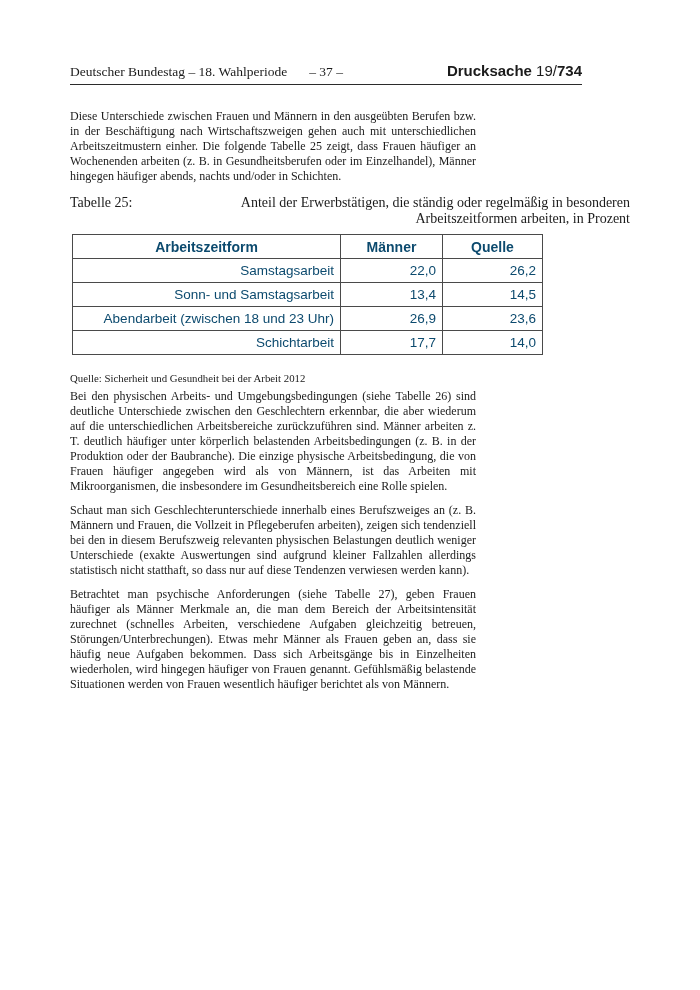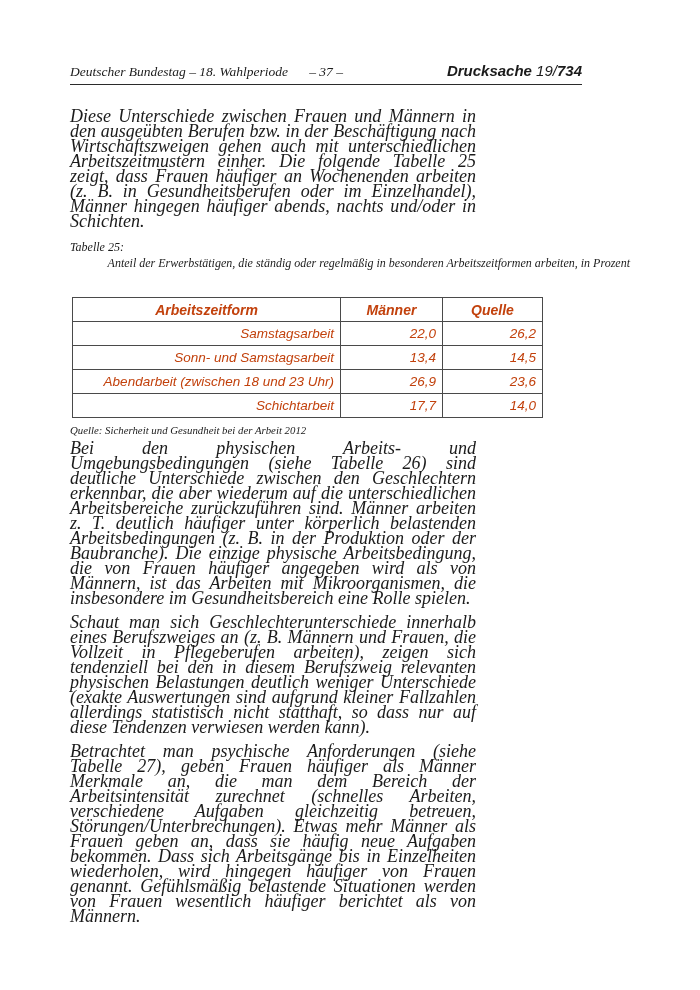--- a/index.html
+++ b/index.html
@@ -12,21 +12,20 @@
     height: 990px;
     font-family: "Liberation Serif", serif;
     color: #1b1b1b;
     overflow: hidden;
   }
   .page {
     box-sizing: border-box;
     width: 652px;
     height: 990px;
     padding: 62px 70px 0 70px;
-    font-style: italic;
   }
   
   .doc-header {
     display: grid;
     grid-template-columns: 1fr auto 1fr;
     align-items: baseline;
     font-size: 13.5px;
     line-height: 17px;
     padding-bottom: 4px;
     border-bottom: 1.4px solid #2b2b2b;
@@ -36,47 +35,46 @@
     text-align: right;
     font-family: "Liberation Sans", sans-serif;
     font-size: 15px;
     white-space: nowrap;
   }
   .hd-right .bold { font-weight: bold; }
   
   p.body-par {
     width: 406px;
     margin: 0;
-    font-size: 18px;
+    font-size: 12px;
     line-height: 15px;
     text-align: justify;
     hyphens: auto;
   }
   #par-intro { margin-top: 24px; }
   #par-physical { margin-top: 4px; }
   #par-occupation { margin-top: 9px; }
   #par-psych { margin-top: 9px; }
   
   .tbl-caption {
     display: flex;
     width: 560px;
     margin-top: 11px;
-    font-size: 12px;
+    font-size: 14px;
     line-height: 15.5px;
-    flex-direction: column;
   }
   .tbl-caption .cap-label { flex: none; width: 67px; }
   .tbl-caption .cap-text { flex: 1; text-align: right; }
   
   table.worktime {
     border-collapse: collapse;
-    margin-top: 26px;
+    margin-top: 8px;
     margin-left: 2px;
     font-family: "Liberation Sans", sans-serif;
-    color: #c2410c;
+    color: #0c4a6e;
   }
   table.worktime th,
   table.worktime td {
     border: 1.4px solid #4a4a4a;
   }
   table.worktime th {
     font-size: 14px;
     font-weight: bold;
     text-align: center;
     height: 21px;
@@ -87,21 +85,21 @@
     height: 21px;
     padding: 1px 6px;
   }
   td.cell-label { text-align: right; padding-left: 8px; width: 254px; }
   td.cell-num   { text-align: right; padding-right: 10px; }
   col.c-form { width: 268px; }
   col.c-men  { width: 102px; }
   col.c-wom  { width: 100px; }
   
   .source-note {
-    margin-top: 6px;
+    margin-top: 17px;
     font-size: 10.8px;
     line-height: 13px;
   }
 </style>
 </head>
 <body>
 
 <div class="page">
 
   <div class="doc-header">

